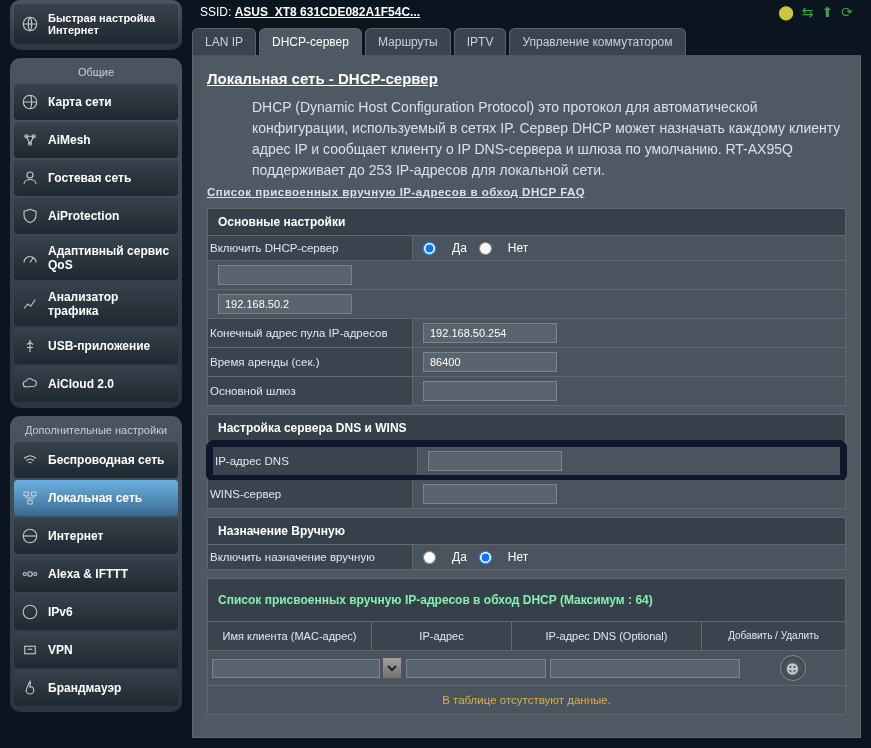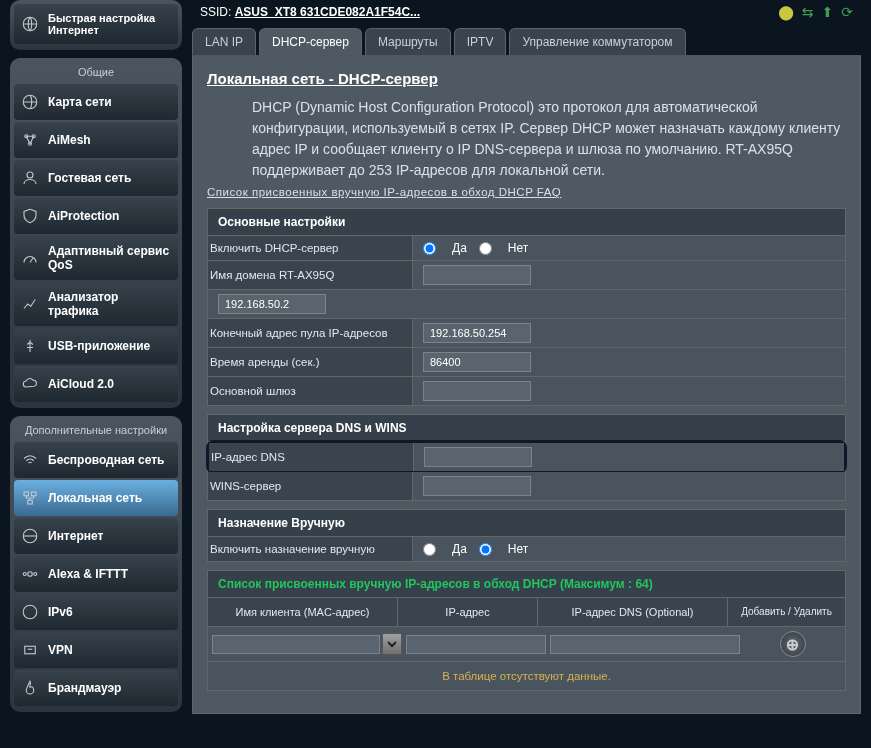--- a/index.html
+++ b/index.html
@@ -111,20 +111,21 @@
   margin-left: 45px;
 }
 .faq-link {
   color: #d8e0e8;
   text-decoration: underline;
   font-size: 11.5px;
   display: inline-block;
   margin-bottom: 10px;
   cursor: pointer;
   letter-spacing: 0.5px;
+  font-weight: bold;
 }
 .section {
   border: 1px solid #666;
   margin-bottom: 8px;
 }
 .section-header {
   background: #35404a;
   padding: 6px 10px;
   font-weight: bold;
   font-size: 12px;
@@ -153,55 +154,55 @@
   display: flex;
   align-items: center;
   gap: 8px;
 }
 .form-value input[type="text"] {
   background: #5a646e;
   border: 1px solid #7a848e;
   color: #fff;
   padding: 3px 6px;
   font-size: 11px;
-  width: 108px;
+  width: 134px;
 }
 .radio-group { display: flex; gap: 12px; color: #fff; font-size: 12px; }
 .radio-group label { display: flex; align-items: center; gap: 16px; cursor: pointer; }
 .highlight-box {
-  border: 3px solid #0f172a;
+  border: 7px solid #0f172a;
   border-radius: 8px;
   margin: -2px;
 }
 .table-section {
   border: 1px solid #666;
   margin-bottom: 8px;
 }
 .table-header {
   background: #35404a;
-  padding: 6px 10px;
+  padding: 14px 10px;
   font-weight: bold;
   font-size: 12px;
-  color: #22c55e;
+  color: #86efac;
 }
 .table-cols {
   display: flex;
   background: #3a444e;
   border-top: 1px solid #666;
   border-bottom: 1px solid #666;
 }
 .table-col {
   padding: 8px 6px;
   text-align: center;
   color: #e0e8f0;
   font-size: 11px;
   border-right: 1px solid #666;
 }
 .table-col:last-child { border-right: none; }
-.col-mac { width: 190px; }
+.col-mac { width: 164px; }
 .col-ip { width: 140px; }
 .col-dns { width: 190px; }
 .col-act { flex: 1; font-size: 10px; line-height: 1.2; }
 .table-input-row {
   display: flex;
   background: #4a545e;
   padding: 4px;
   gap: 4px;
 }
 .table-input-row .inp-cell {
@@ -445,21 +446,20 @@
                   <span>Да</span>
                 </label>
               <label>
                   <input type="radio" name="dhcp" style="">
                   <span>Нет</span>
                 </label>
             </div>
           </div>
         </div>
         <div class="form-row">
-          <div class="form-label">Имя домена RT-AX95Q</div>
           <div class="form-value">
               <input type="text" value="" style="">
             </div>
         </div>
         <div class="form-row">
           <div class="form-value">
               <input type="text" value="192.168.50.2" style="">
             </div>
         </div>
         <div class="form-row">

